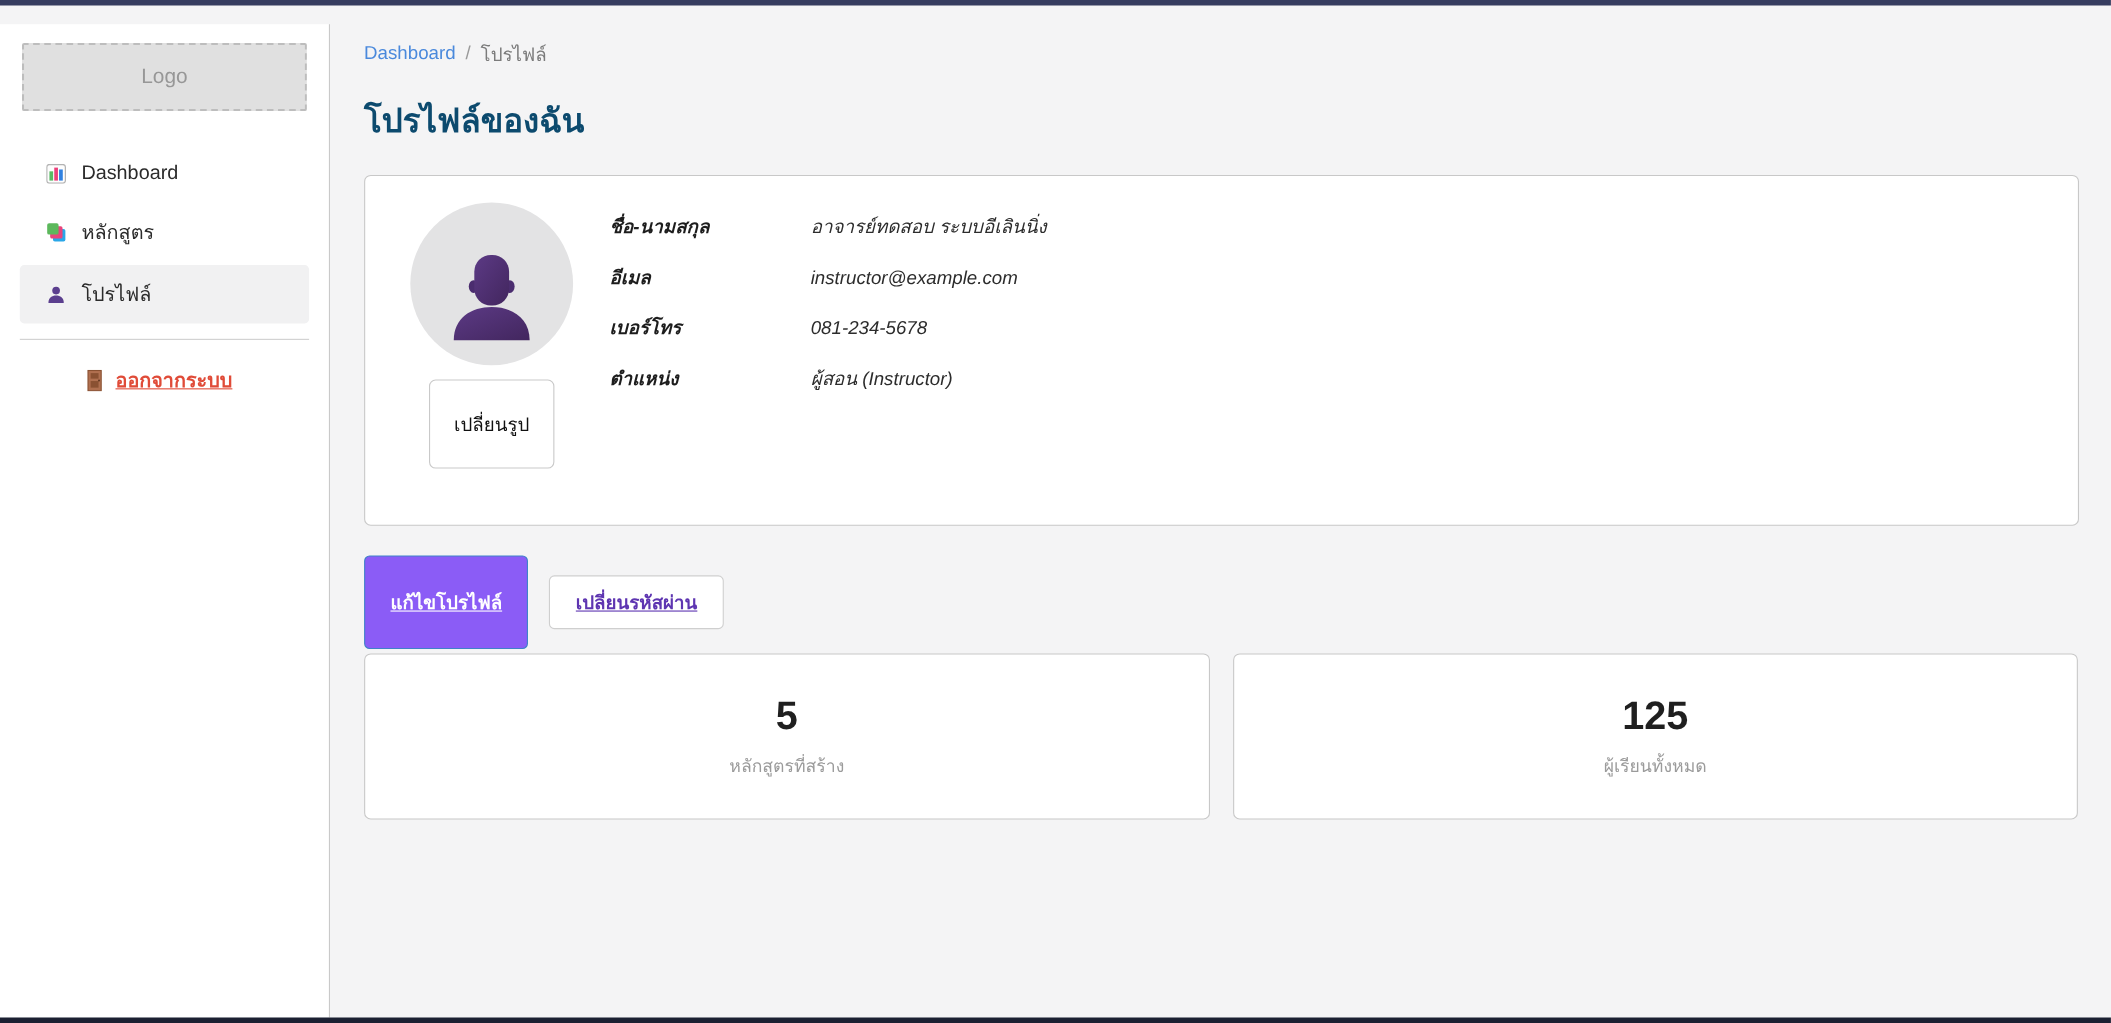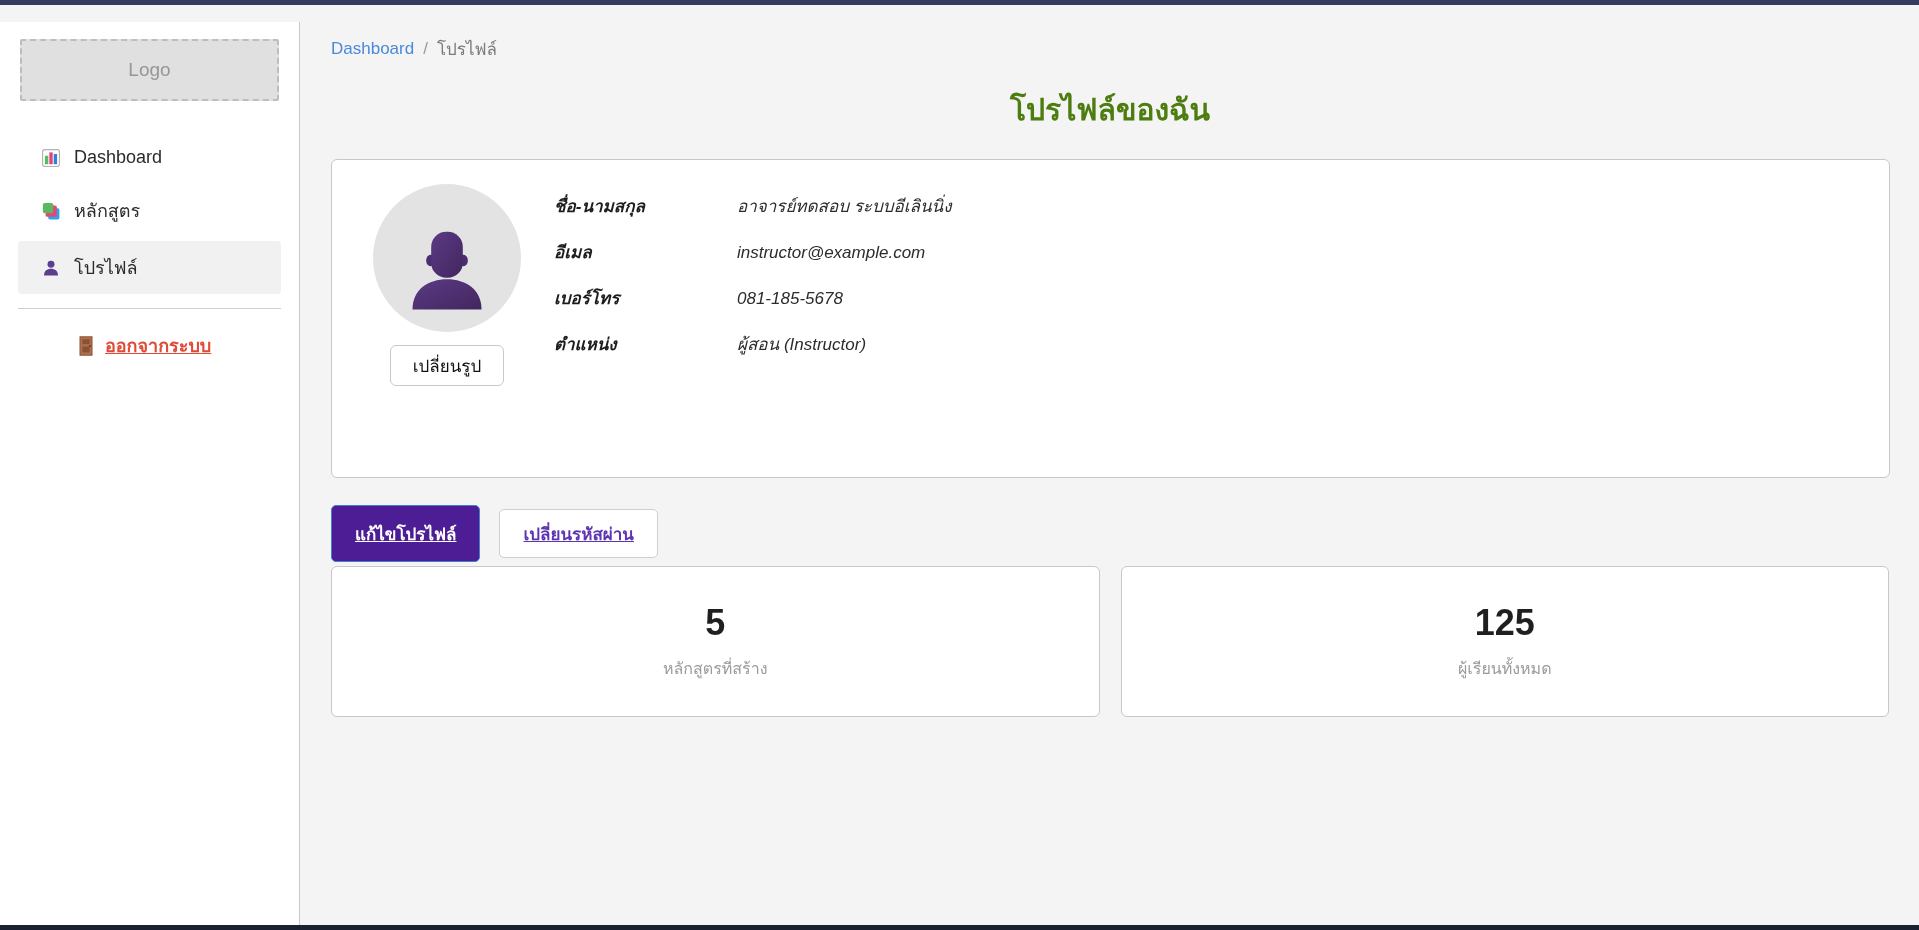--- a/index.html
+++ b/index.html
@@ -46,49 +46,49 @@
     margin: 22px 0 0 44px; text-decoration: underline;
     color: #e04b38; font-size: 18px; font-weight: bold; cursor: pointer; padding-left: 35px;
   }
   .door-icon { width: 14px; height: 20px; display: inline-flex; }
   
   .main { position: absolute; top: 5px; left: 301px; right: 0; bottom: 5px; padding: 30px 30px 0 30px; }
   .breadcrumb { font-size: 17px; display: flex; gap: 9px; align-items: center; }
   .breadcrumb .crumb-link { color: #4a89dc; text-decoration: none; cursor: pointer; }
   .breadcrumb .crumb-sep { color: #9a9a9a; }
   .breadcrumb .crumb-current { color: #7b7b7b; }
-  .page-title { margin-top: 24px; font-size: 30px; font-weight: bold; color: #4d7c0f; text-align: center; }
+  .page-title { margin-top: 24px; font-size: 30px; font-weight: bold; color: #0c4a6e; }
   
   .profile-card {
     margin-top: 26px; width: 1559px; min-height: 319px;
     background: #fff; border: 1px solid #c8c8c8; border-radius: 6px;
     padding: 24px 30px 28px 22px; display: flex; gap: 14px;
   }
   .avatar-col { width: 186px; display: flex; flex-direction: column; align-items: center; }
   .avatar-circle {
     width: 148px; height: 148px; border-radius: 50%;
     background: #e3e3e4; display: flex; align-items: flex-end; justify-content: center;
     overflow: hidden;
   }
   .avatar-circle svg { width: 92px; height: 92px; margin-bottom: 14px; }
   .change-photo-btn {
-    margin-top: 13px; padding: 6px 22px;
+    margin-top: 13px; padding: 26px 22px;
     background: #fff; border: 1px solid #c9c9c9; border-radius: 6px;
     font-size: 17px; color: #111; cursor: pointer;
     font-family: "Liberation Sans", "DejaVu Sans", sans-serif;
   }
   .fields-col { flex: 1; padding-top: 8px; font-style: italic; }
   .field-row { display: flex; align-items: baseline; height: 46px; }
   .field-label { width: 183px; font-weight: bold; font-size: 17px; color: #1d1d1d; }
   .field-value { font-size: 17px; color: #2c2c2c; }
   
   .actions-row { margin-top: 27px; display: flex; gap: 19px; align-items: center; }
   .btn-primary {
-    display: inline-block; padding: 14px 23px;
-    background: #4c1d95; border: 1px solid #3f82c9; border-radius: 5px;
+    display: inline-block; padding: 28px 23px;
+    background: #8b5cf6; border: 1px solid #3f82c9; border-radius: 5px;
     color: #ffffff; font-size: 17px; font-weight: bold;
     text-decoration: underline; cursor: pointer;
   }
   .btn-secondary {
     display: inline-block; padding: 10px 23px;
     background: #ffffff; border: 1px solid #cfcfcf; border-radius: 5px;
     color: #5e35b1; font-size: 17px; font-weight: bold;
     text-decoration: underline; cursor: pointer;
   }
   
@@ -194,21 +194,21 @@
       <div class="field-row">
         <span class="field-label">ชื่อ-นามสกุล</span>
         <span class="field-value">อาจารย์ทดสอบ ระบบอีเลินนิ่ง</span>
       </div>
       <div class="field-row">
         <span class="field-label">อีเมล</span>
         <span class="field-value">instructor@example.com</span>
       </div>
       <div class="field-row">
         <span class="field-label">เบอร์โทร</span>
-        <span class="field-value">081-185-5678</span>
+        <span class="field-value">081-234-5678</span>
       </div>
       <div class="field-row">
         <span class="field-label">ตำแหน่ง</span>
         <span class="field-value">ผู้สอน (Instructor)</span>
       </div>
     </div>
   </section>
 
   <div class="actions-row">
     <a class="btn-primary">แก้ไขโปรไฟล์</a>

